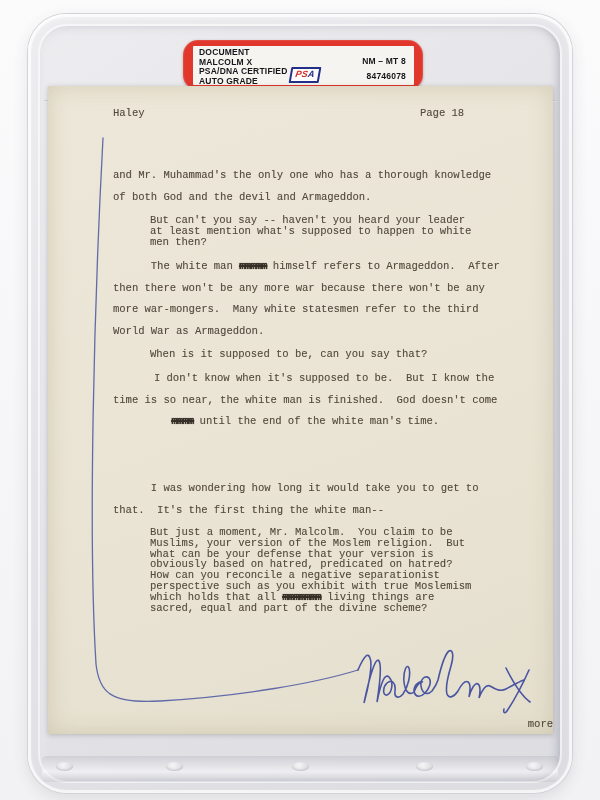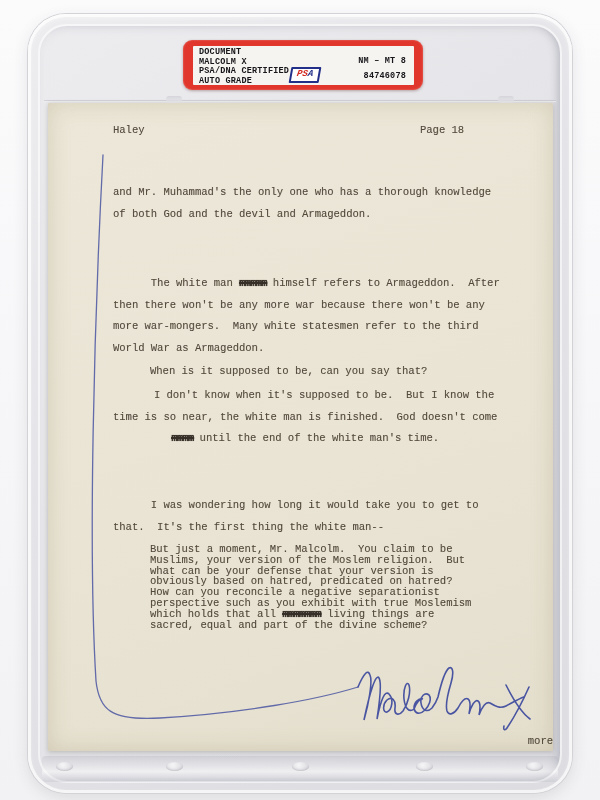--- a/index.html
+++ b/index.html
@@ -41,44 +41,43 @@
   }
   .bump{
     position:absolute;top:748px;width:17px;height:9px;border-radius:50%;
     background:radial-gradient(circle at 40% 35%, #f5f5f7, #d7d7dc);
     box-shadow:inset 0 -1px 2px rgba(90,90,105,.25);
   }
   .bump.b1{left:28px;}.bump.b2{left:138px;}.bump.b3{left:264px;}.bump.b4{left:388px;}.bump.b5{left:498px;}
   
   .label{
     position:absolute;left:155px;top:26px;width:240px;height:50px;
-    background:#e0362c;border-radius:9px;padding:0;
+    background:#e0362c;border-radius:15px;padding:0;
     box-shadow:0 1px 3px rgba(80,30,25,.35), inset 0 0 2px rgba(255,255,255,.4);
-    font-family:Liberation Mono, monospace;
   }
   .label-inner{
     position:absolute;left:10px;top:6px;right:9px;bottom:5px;
     background:#f6f4f0;border-radius:1px;
     padding:2px 6px;box-sizing:border-box;
     font-size:8.5px;line-height:9.6px;color:#17161a;font-weight:bold;
     letter-spacing:.2px;
   }
   .label-row{white-space:nowrap;}
   .grade{position:absolute;right:8px;top:11px;}
   .cert{position:absolute;right:8px;bottom:3px;}
   .psalogo{
     position:absolute;left:97px;bottom:2px;width:26px;height:12px;
     border:2px solid #22308a;background:#fff;transform:skewX(-10deg);
     font-style:italic;font-weight:bold;font-size:9px;line-height:11px;
     text-align:center;border-radius:1px;
   }
   .psalogo .ps{color:#d22b22;} .psalogo .a{color:#22308a;}
   
   .paper{
-    position:absolute;left:20px;top:89px;width:505px;height:648px;
+    position:absolute;left:20px;top:72px;width:505px;height:648px;
     background:linear-gradient(160deg,#ece7d8 0%,#e9e4d4 55%,#e4dfcd 100%);
     box-shadow:inset 0 0 22px rgba(150,138,105,.28), 0 1px 5px rgba(60,55,40,.25);
     border-radius:1px;overflow:hidden;
   }
   .typed{
     font-family:"Liberation Mono", monospace;
     font-size:10.5px;color:#53493c;
     text-shadow:.3px .3px 0 rgba(83,73,60,.28);
     position:absolute;white-space:pre;
   }
@@ -130,20 +129,23 @@
       <div class="psalogo"><span class="ps">PS</span><span class="a">A</span></div>
     </div>
   </div>
 
   <div class="paper">
     <div class="typed hdr-left">Haley</div>
     <div class="typed hdr-right">Page 18</div>
 
     <div class="typed ans" id="b1">and Mr. Muhammad's the only one who has a thorough knowledge
 of both God and the devil and Armageddon.</div>
+    <div class="typed q" id="b2">But can't you say -- haven't you heard your leader
+at least mention what's supposed to happen to white
+men then?</div>
     <div class="typed ans" id="b3">      The white man <s class="xout">mmmmm</s> himself refers to Armageddon.  After
 then there won't be any more war because there won't be any
 more war-mongers.  Many white statesmen refer to the third
 World War as Armageddon.</div>
     <div class="typed q" id="b4">When is it supposed to be, can you say that?</div>
     <div class="typed ans" id="b5">      I don't know when it's supposed to be.  But I know the
 time is so near, the white man is finished.  God doesn't come
 <s class="xout">mmmm</s> until the end of the white man's time.</div>
     <div class="typed ans" id="b7">      I was wondering how long it would take you to get to
 that.  It's the first thing the white man--</div>

